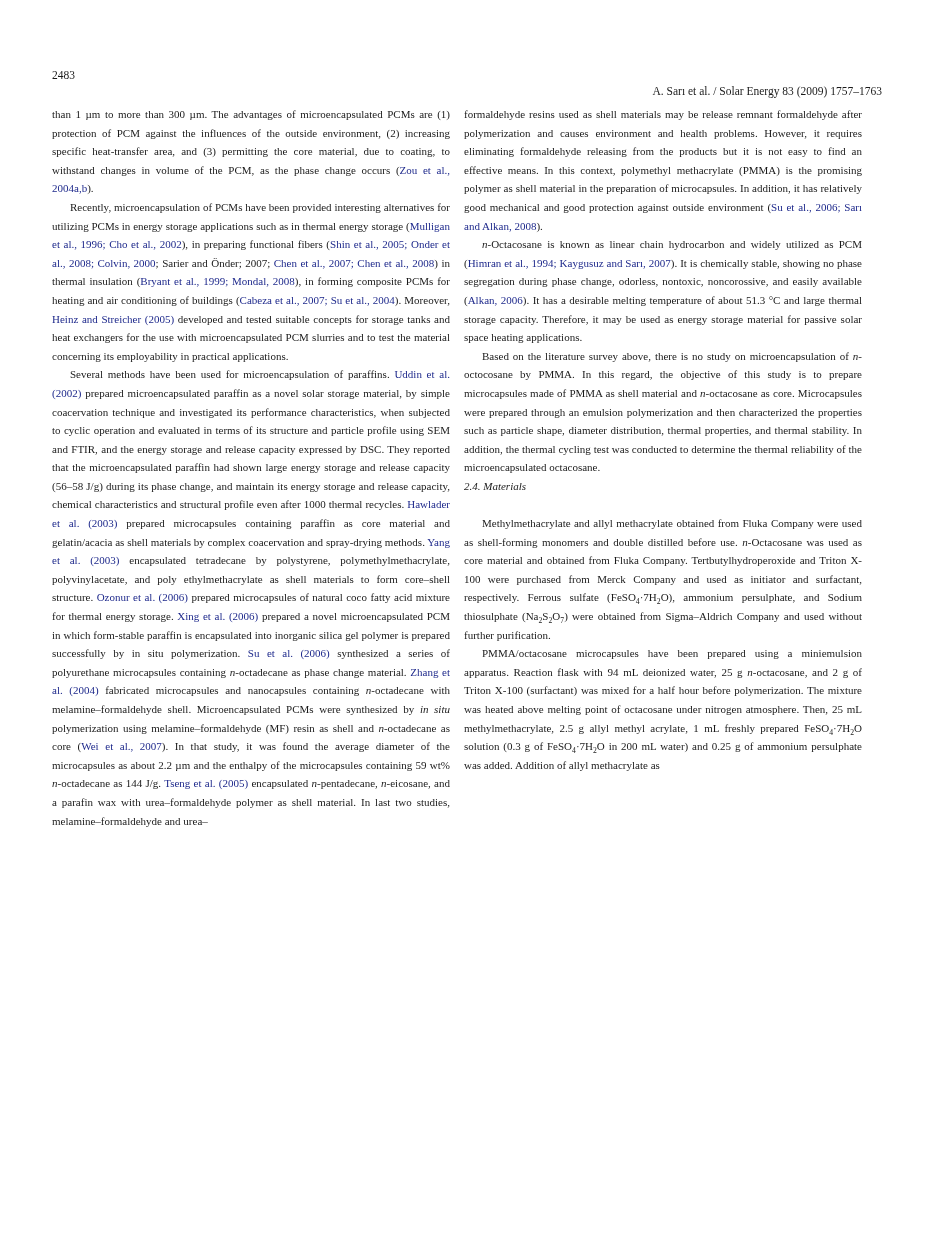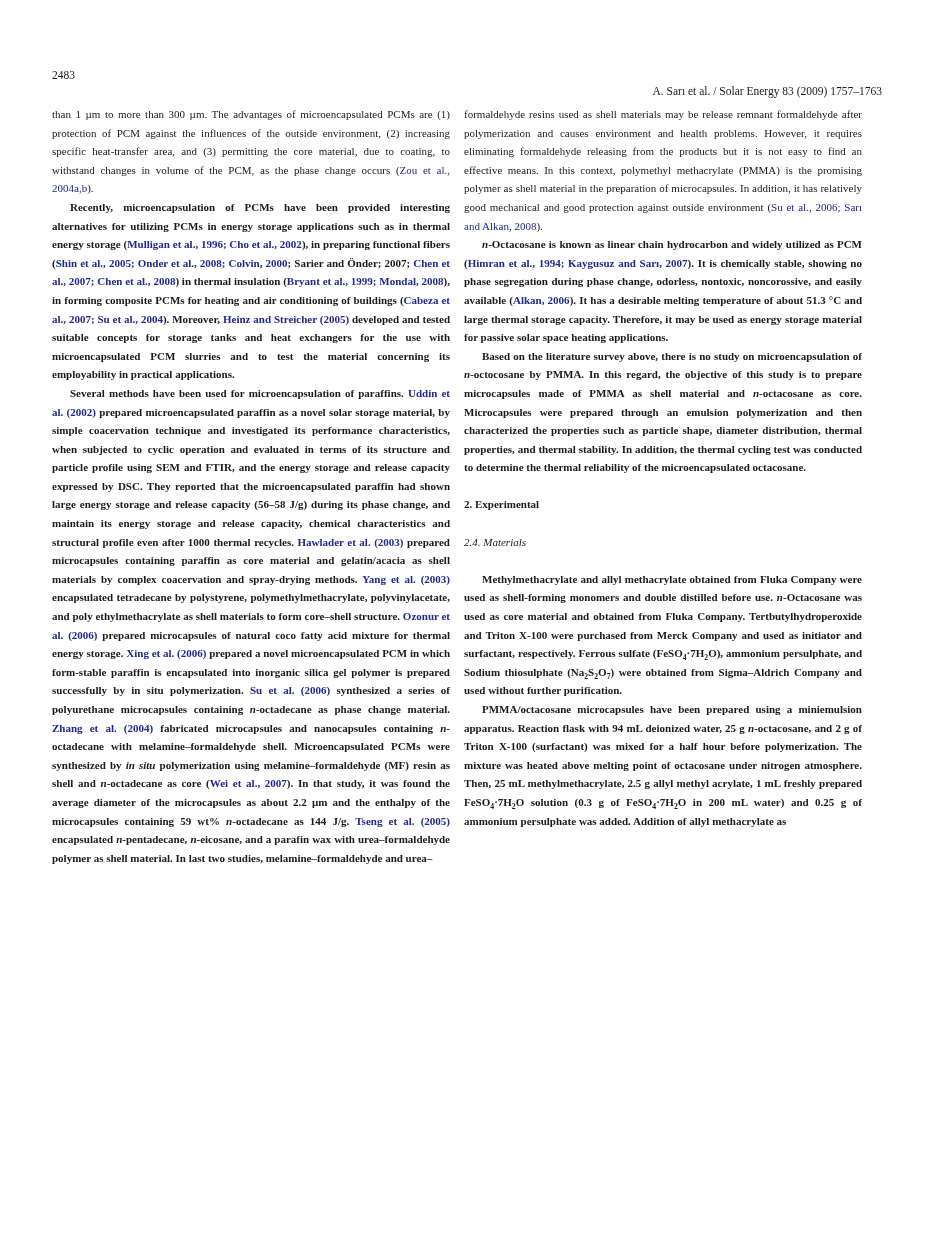--- a/index.html
+++ b/index.html
@@ -7,21 +7,21 @@
          font-family: "Liberation Serif", "DejaVu Serif", serif; color: #1a1a1a; }
   .header { position: absolute; top: 69px; left: 52px; width: 830px; height: 18px;
             font-size: 11.5px; }
   .page-num { position: absolute; left: 0; top: 0; }
   .running-head { position: absolute; left: 0; right: 0; top: 16px; text-align: right; }
   .col { position: absolute; top: 105px; width: 398px; font-size: 11px; line-height: 18.6px;
          text-align: justify; hyphens: none; }
   .col.left { left: 52px; }
   .col.right { left: 464px; }
   .col p { margin: 0; text-indent: 0; }
-  .col p.indent { text-indent: 18px; font-weight: bold; }
+  .col p.indent { text-indent: 18px; }
   a.ref { color: #1f2a8c; text-decoration: none; }
   i { font-style: italic; }
   .sec-head { font-weight: bold; margin: 18.6px 0 18.6px 0; }
   .subsec-head { font-style: italic; margin: 0 0 18.6px 0; }
   sub { font-size: 70%; vertical-align: -3px; line-height: 0; }
 </style>
 </head>
 <body>
 
 <div class="header">
@@ -37,20 +37,19 @@
   <p class="indent"><span>Several methods have been used for microencapsulation of paraffins. </span><a class="ref">Uddin et al. (2002)</a><span> prepared microencapsulated paraffin as a novel solar storage material, by simple coacervation technique and investigated its performance characteristics, when subjected to cyclic operation and evaluated in terms of its structure and particle profile using SEM and FTIR, and the energy storage and release capacity expressed by DSC. They reported that the microencapsulated paraffin had shown large energy storage and release capacity (56–58 J/g) during its phase change, and maintain its energy storage and release capacity, chemical characteristics and structural profile even after 1000 thermal recycles. </span><a class="ref">Hawlader et al. (2003)</a><span> prepared microcapsules containing paraffin as core material and gelatin/acacia as shell materials by complex coacervation and spray-drying methods. </span><a class="ref">Yang et al. (2003)</a><span> encapsulated tetradecane by polystyrene, polymethylmethacrylate, polyvinylacetate, and poly ethylmethacrylate as shell materials to form core–shell structure. </span><a class="ref">Ozonur et al. (2006)</a><span> prepared microcapsules of natural coco fatty acid mixture for thermal energy storage. </span><a class="ref">Xing et al. (2006)</a><span> prepared a novel microencapsulated PCM in which form-stable paraffin is encapsulated into inorganic silica gel polymer is prepared successfully by in situ polymerization. </span><a class="ref">Su et al. (2006)</a><span> synthesized a series of polyurethane microcapsules containing </span><i>n</i><span>-octadecane as phase change material. </span><a class="ref">Zhang et al. (2004)</a><span> fabricated microcapsules and nanocapsules containing </span><i>n</i><span>-octadecane with melamine–formaldehyde shell. Microencapsulated PCMs were synthesized by </span><i>in situ</i><span> polymerization using melamine–formaldehyde (MF) resin as shell and </span><i>n</i><span>-octadecane as core (</span><a class="ref">Wei et al., 2007</a><span>). In that study, it was found the average diameter of the microcapsules as about 2.2 µm and the enthalpy of the microcapsules containing 59 wt% </span><i>n</i><span>-octadecane as 144 J/g. </span><a class="ref">Tseng et al. (2005)</a><span> encapsulated </span><i>n</i><span>-pentadecane, </span><i>n</i><span>-eicosane, and a parafin wax with urea–formaldehyde polymer as shell material. In last two studies, melamine–formaldehyde and urea–</span></p>
 </div>
 
 <div class="col right">
   <p><span>formaldehyde resins used as shell materials may be release remnant formaldehyde after polymerization and causes environment and health problems. However, it requires eliminating formaldehyde releasing from the products but it is not easy to find an effective means. In this context, polymethyl methacrylate (PMMA) is the promising polymer as shell material in the preparation of microcapsules. In addition, it has relatively good mechanical and good protection against outside environment (</span><a class="ref">Su et al., 2006; Sarı and Alkan, 2008</a><span>).</span></p>
 
   <p class="indent"><i>n</i><span>-Octacosane is known as linear chain hydrocarbon and widely utilized as PCM (</span><a class="ref">Himran et al., 1994; Kaygusuz and Sarı, 2007</a><span>). It is chemically stable, showing no phase segregation during phase change, odorless, nontoxic, noncorossive, and easily available (</span><a class="ref">Alkan, 2006</a><span>). It has a desirable melting temperature of about 51.3 °C and large thermal storage capacity. Therefore, it may be used as energy storage material for passive solar space heating applications.</span></p>
 
   <p class="indent"><span>Based on the literature survey above, there is no study on microencapsulation of </span><i>n</i><span>-octocosane by PMMA. In this regard, the objective of this study is to prepare microcapsules made of PMMA as shell material and </span><i>n</i><span>-octacosane as core. Microcapsules were prepared through an emulsion polymerization and then characterized the properties such as particle shape, diameter distribution, thermal properties, and thermal stability. In addition, the thermal cycling test was conducted to determine the thermal reliability of the microencapsulated octacosane.</span></p>
 
-  <div class="sec-head">2. Experimental</div>
   <div class="subsec-head">2.4. Materials</div>
 
   <p class="indent"><span>Methylmethacrylate and allyl methacrylate obtained from Fluka Company were used as shell-forming monomers and double distilled before use. </span><i>n</i><span>-Octacosane was used as core material and obtained from Fluka Company. Tertbutylhydroperoxide and Triton X-100 were purchased from Merck Company and used as initiator and surfactant, respectively. Ferrous sulfate (FeSO</span><sub>4</sub><span>·7H</span><sub>2</sub><span>O), ammonium persulphate, and Sodium thiosulphate (Na</span><sub>2</sub><span>S</span><sub>2</sub><span>O</span><sub>7</sub><span>) were obtained from Sigma–Aldrich Company and used without further purification.</span></p>
 
 
   <p class="indent"><span>PMMA/octacosane microcapsules have been prepared using a miniemulsion apparatus. Reaction flask with 94 mL deionized water, 25 g </span><i>n</i><span>-octacosane, and 2 g of Triton X-100 (surfactant) was mixed for a half hour before polymerization. The mixture was heated above melting point of octacosane under nitrogen atmosphere. Then, 25 mL methylmethacrylate, 2.5 g allyl methyl acrylate, 1 mL freshly prepared FeSO</span><sub>4</sub><span>·7H</span><sub>2</sub><span>O solution (0.3 g of FeSO</span><sub>4</sub><span>·7H</span><sub>2</sub><span>O in 200 mL water) and 0.25 g of ammonium persulphate was added. Addition of allyl methacrylate as</span></p>
 </div>
 
 </body></html>

